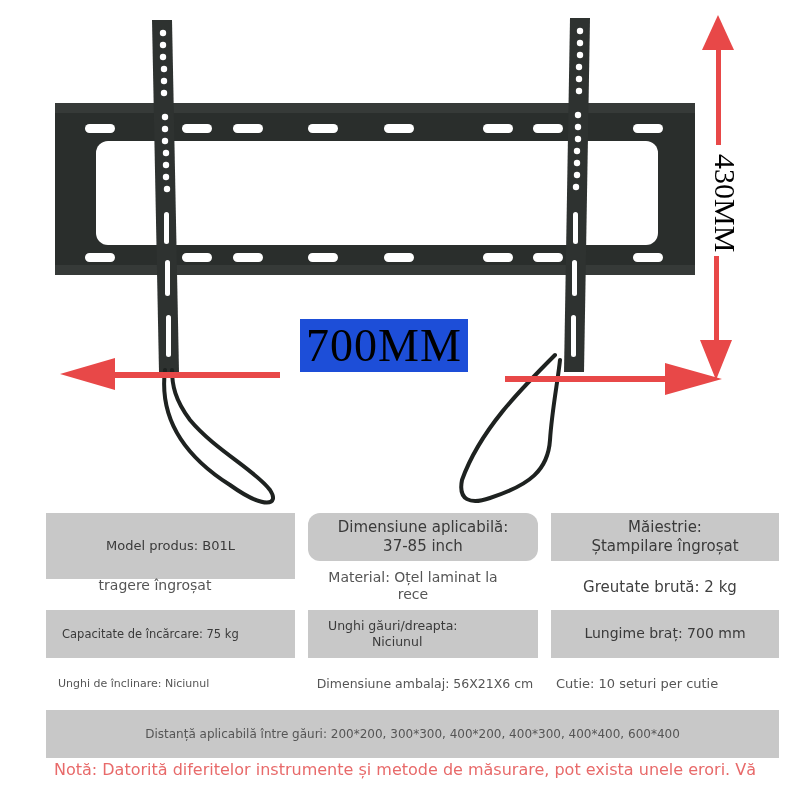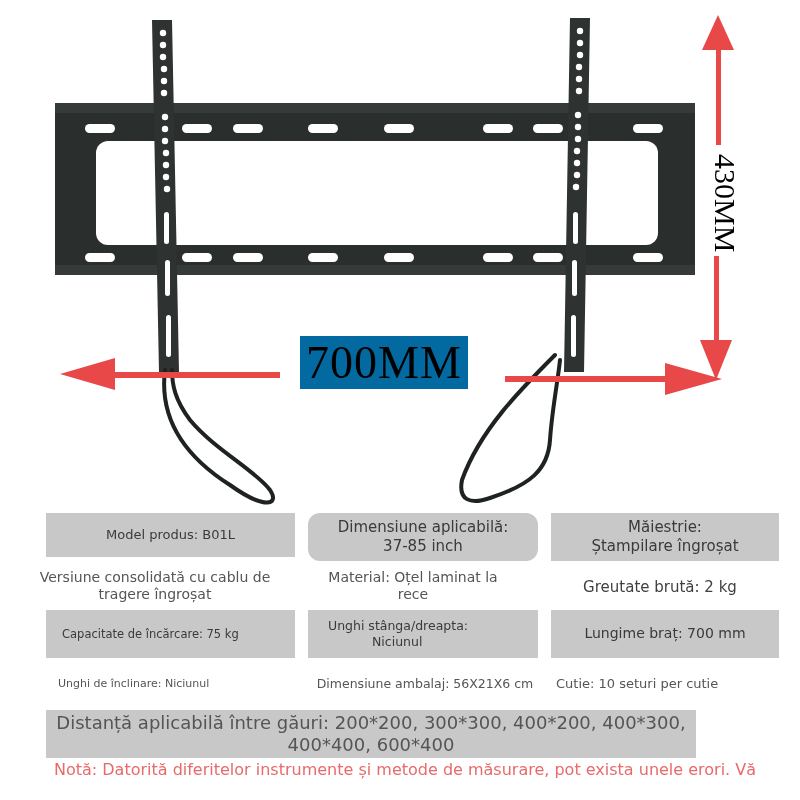--- a/index.html
+++ b/index.html
@@ -1,19 +1,19 @@
 <!DOCTYPE html>
 <html><head>
 <meta charset="utf-8">
 <style>
   html, body { margin: 0; padding: 0; background: #ffffff; }
   body { width: 800px; height: 800px; position: relative; overflow: hidden; font-family: "DejaVu Sans", "Liberation Sans", sans-serif; }
   .product-image { position: absolute; left: 0; top: 0; width: 800px; height: 505px; }
   .dim-label { position: absolute; font-family: "Liberation Serif", "DejaVu Serif", serif; color: #000; }
-  .dim-width { left: 300px; top: 336px; font-size: 46px; letter-spacing: 1px; background: #0369a1; padding: 0 6px; }
+  .dim-width { left: 300px; top: 319px; font-size: 46px; letter-spacing: 1px; background: #1d4ed8; padding: 0 6px; }
   .dim-height { left: 690px; top: 150px; font-size: 30px; transform-origin: left top; transform: translate(52px, 0) rotate(90deg); background: #fff; padding: 0 4px; white-space: nowrap; }
   .spec-box { position: absolute; background: #c8c8c8; color: #3a3a3a; display: flex; align-items: center; justify-content: center; text-align: center; box-sizing: border-box; padding: 0 8px; line-height: 1.25; }
   .spec-plain { position: absolute; color: #555; display: flex; align-items: center; justify-content: center; text-align: center; box-sizing: border-box; line-height: 1.25; }
   .note { position: absolute; left: 20px; top: 760px; width: 770px; text-align: center; color: #e86a6a; font-size: 16px; line-height: 20px; }
 </style>
 </head>
 <body>
 
 <svg class="product-image" viewBox="0 0 800 505" xmlns="http://www.w3.org/2000/svg">
 
@@ -105,64 +105,63 @@
     <rect x="716" y="45" width="5" height="100"></rect>
     <polygon points="718,15 702,50 734,50"></polygon>
     <rect x="714" y="247" width="5" height="100"></rect>
     <polygon points="716,380 700,340 732,340"></polygon>
   </g>
 </svg>
 
 <div class="dim-label dim-width">700MM</div>
 <div class="dim-label dim-height">430MM</div>
 
-<div class="spec-box" style="left:46px;top:513px;width:249px;height:44px;font-size:13px;">
+<div class="spec-box" style="left:46px;top:513px;width:249px;height:66px;font-size:13px;">
   <span>Model produs: B01L</span>
 </div>
 <div class="spec-box" style="left:308px;top:513px;width:230px;height:48px;font-size:15px;flex-direction:column;border-radius:12px;">
   <span>Dimensiune aplicabilă:</span>
   <span>37-85 inch</span>
 </div>
 <div class="spec-box" style="left:551px;top:513px;width:228px;height:48px;font-size:15px;flex-direction:column;align-items:center;">
   <span>Măiestrie:</span>
   <span>Ștampilare îngroșat</span>
 </div>
 
 <div class="spec-plain" style="left:30px;top:566px;width:250px;height:40px;font-size:14px;flex-direction:column;">
-  <span>Versiune consolidată cu cablu de</span>
   <span>tragere îngroșat</span>
 </div>
 <div class="spec-plain" style="left:308px;top:566px;width:210px;height:40px;font-size:14px;flex-direction:column;">
   <span>Material: Oțel laminat la</span>
   <span>rece</span>
 </div>
 <div class="spec-plain" style="left:560px;top:575px;width:200px;height:24px;font-size:15px;color:#3f3f3f;">
   <span>Greutate brută: 2 kg</span>
 </div>
 
 <div class="spec-box" style="left:46px;top:610px;width:249px;height:48px;font-size:11.5px;justify-content:flex-start;padding-left:16px;">
   <span>Capacitate de încărcare: 75 kg</span>
 </div>
 <div class="spec-box" style="left:308px;top:610px;width:230px;height:48px;font-size:12.5px;flex-direction:column;align-items:flex-start;padding-left:20px;">
-  <span>Unghi stânga/dreapta:</span>
+  <span>Unghi găuri/dreapta:</span>
   <span style="padding-left:44px;">Niciunul</span>
 </div>
 <div class="spec-box" style="left:551px;top:610px;width:228px;height:48px;font-size:14px;">
   <span>Lungime braț: 700 mm</span>
 </div>
 
 <div class="spec-plain" style="left:58px;top:673px;width:200px;height:22px;font-size:11px;justify-content:flex-start;">
   <span>Unghi de înclinare: Niciunul</span>
 </div>
 <div class="spec-plain" style="left:310px;top:673px;width:230px;height:22px;font-size:12.5px;">
   <span>Dimensiune ambalaj: 56X21X6 cm</span>
 </div>
 <div class="spec-plain" style="left:556px;top:673px;width:180px;height:22px;font-size:13px;justify-content:flex-start;">
   <span>Cutie: 10 seturi per cutie</span>
 </div>
 
-<div class="spec-box" style="left:46px;top:710px;width:650px;height:48px;font-size:18px;color:#555;">
+<div class="spec-box" style="left:46px;top:710px;width:733px;height:48px;font-size:12px;color:#555;">
   <span>Distanță aplicabilă între găuri: 200*200, 300*300, 400*200, 400*300, 400*400, 600*400</span>
 </div>
 
 <div class="note">
   <div>Notă: Datorită diferitelor instrumente și metode de măsurare, pot exista unele erori. Vă</div>
 </div>
 
 </body></html>

